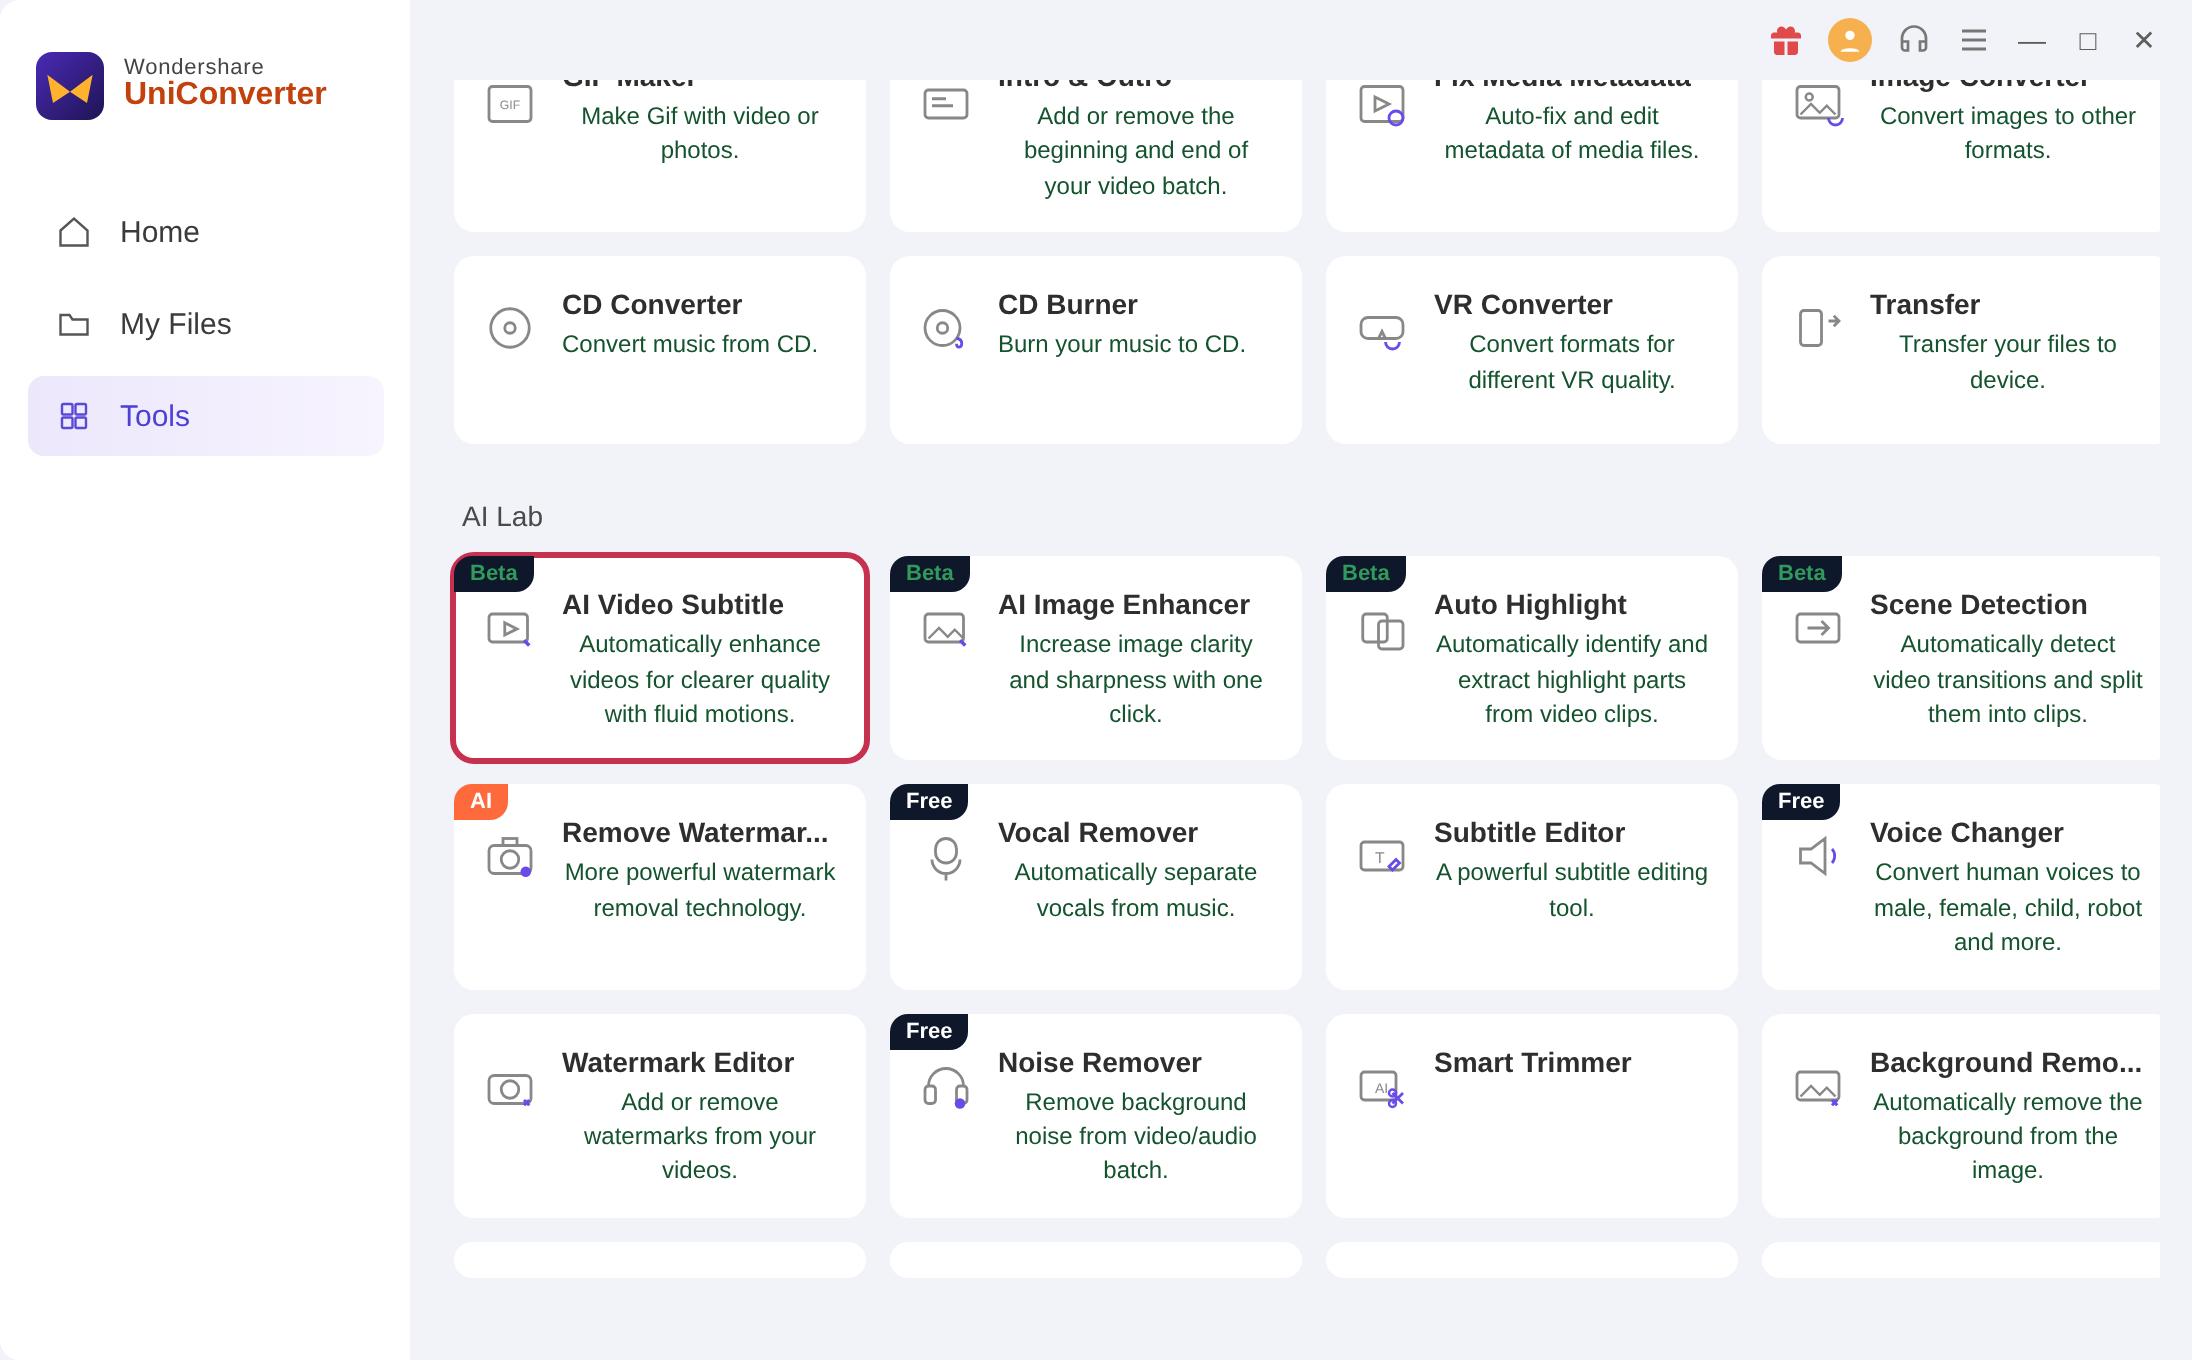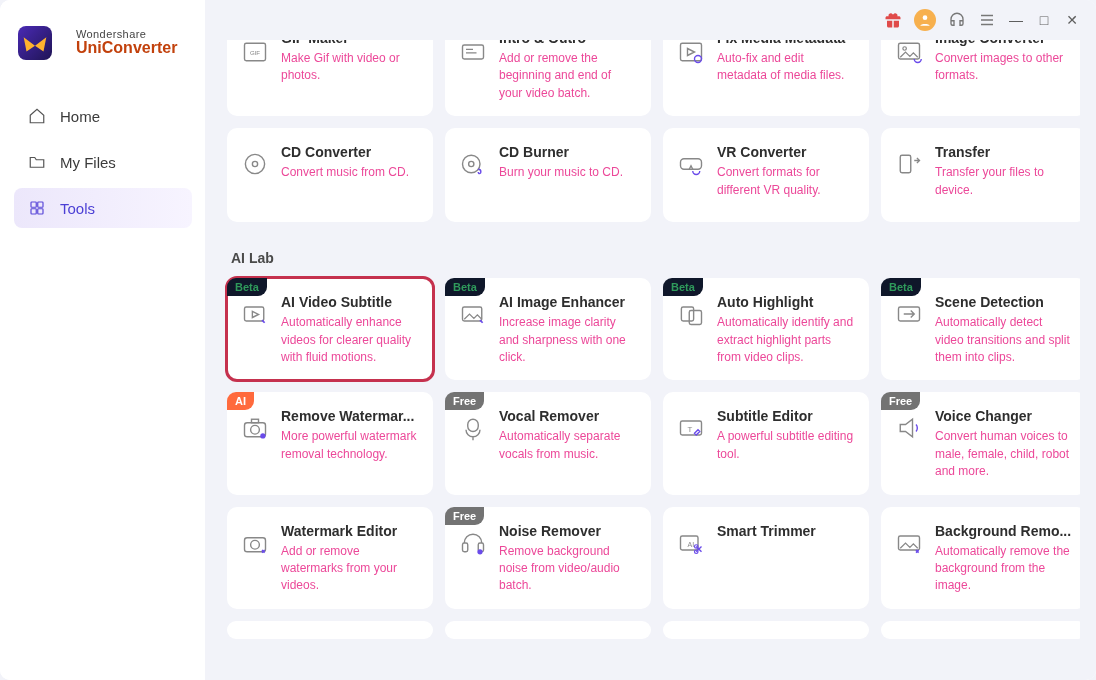--- a/index.html
+++ b/index.html
@@ -1,21 +1,21 @@
 <!DOCTYPE html>
 <html><head>
 <meta charset="utf-8">
 <style>
   * { margin: 0; padding: 0; box-sizing: border-box; font-family: -apple-system, BlinkMacSystemFont, "Segoe UI", Arial, sans-serif; }
   body { width: 1096px; height: 680px; background: #f2f3f9; overflow: hidden; }
   .app { display: flex; width: 100%; height: 100%; background: #fff; border-radius: 10px; overflow: hidden; }
   
   
   .sidebar { width: 205px; min-width:205px; background: #fff; padding: 20px 12px 0 14px; border-right: 1px solid rgba(0,0,0,0); }
-  .logo { display:flex; align-items:center; gap: 24px; padding: 6px 4px 14px 4px; }
+  .logo { display:flex; align-items:center; gap: 10px; padding: 6px 4px 14px 4px; }
   .logo-mark { width: 34px; height: 34px; border-radius: 8px; background: linear-gradient(135deg,#4a2ab5,#1f1454); display:flex; align-items:center; justify-content:center; }
   .logo-text { line-height:1.05; }
   .logo-text .ws { font-size:11px; color:#444; letter-spacing:.4px; }
   .logo-text .uc { font-size:16px; font-weight:700; color:#c2410c; }
   
   .nav { margin-top: 22px; }
   .nav-item { display:flex; align-items:center; gap:14px; padding: 11px 14px; font-size:15px; color:#3b3b3b; border-radius:8px; cursor:pointer; margin-bottom:6px;text-align:center; }
   .nav-item.active { background: linear-gradient(90deg, #ece7fb, #f7f4ff); color:#4b3fd5; }
   .nav-item svg { width:18px; height:18px; }
 
@@ -32,27 +32,27 @@
   .scroller { height:100%; overflow-y:auto; padding-left: 8px; }
 
   .cards { display:grid; grid-template-columns: repeat(4, 206px); gap:12px; padding-left:14px; }
   .card { background:#fff; border-radius:10px; padding: 14px 14px 14px 14px; display:flex; gap:12px; min-height:94px; position:relative; cursor:pointer; }
   .card.clipped { min-height:80px; padding-top:0; margin-top:-10px; } 
   .card.clipped .title { margin-top: 0; }
   .card .icon { width:28px; min-width:28px; height:28px; margin-top:8px; color:#6b6b7a; }
   .card .icon svg { width:100%; height:100%; }
   .card .txt { display:flex; flex-direction:column; min-width:0; }
   .card .title { font-size:14px; font-weight:600; color:#2e2e2e; margin-top:2px; margin-bottom:4px; white-space:nowrap; overflow:hidden; text-overflow:ellipsis; }
-  .card .desc { font-size:12px; color:#ec4899; line-height:1.45; }
-  
-  .section-title { font-size:14px; color:#4a4a4a; font-weight:700; padding: 28px 0 12px 18px; }
+  .card .desc { font-size:12px; color:#14532d; line-height:1.45;text-align:center; }
+  
+  .section-title { font-size:14px; color:#4a4a4a; font-weight:400; padding: 28px 0 12px 18px; }
   
   .badge { position:absolute; top:0; left:0; font-size:11px; line-height:18px; padding:0 8px; border-radius:9px 0 9px 0; font-weight:600; }
   .badge.beta { background:#0f172a; color:#2f9a5b; }
-  .badge.free { background:#737373; color:#fff; }
+  .badge.free { background:#0f172a; color:#fff; }
   .badge.ai { background:#ff6a3d; color:#fff; }
   
   .highlight { outline: 3px solid #c5314e; outline-offset:-1px; }
 </style>
 </head>
 <body>
 
 <div class="app">
 
   <aside class="sidebar">

